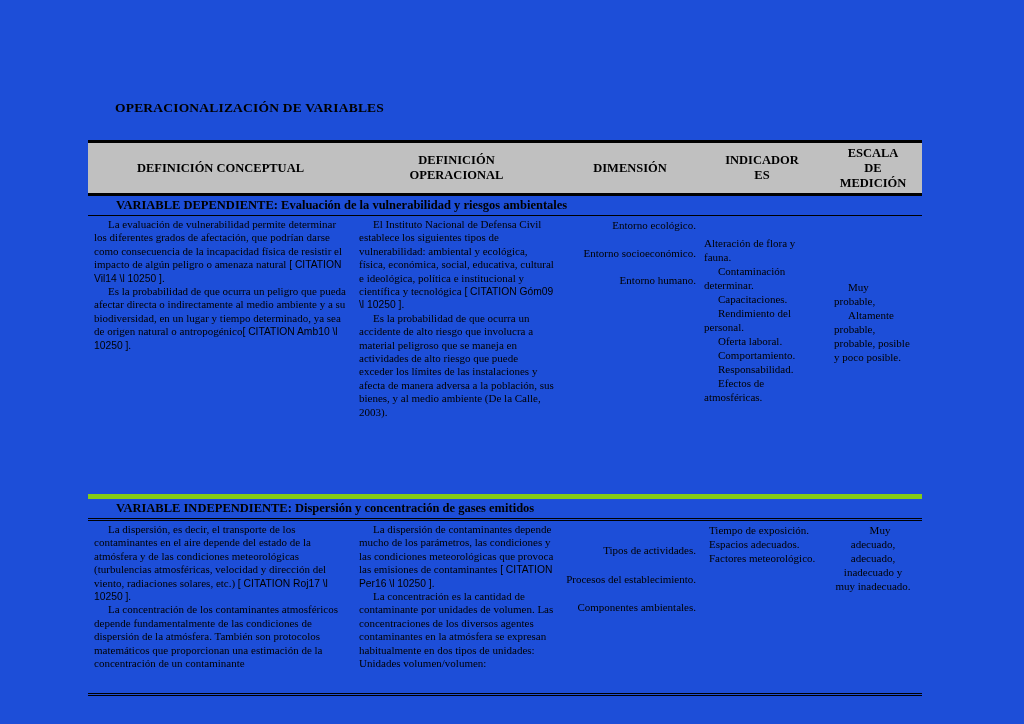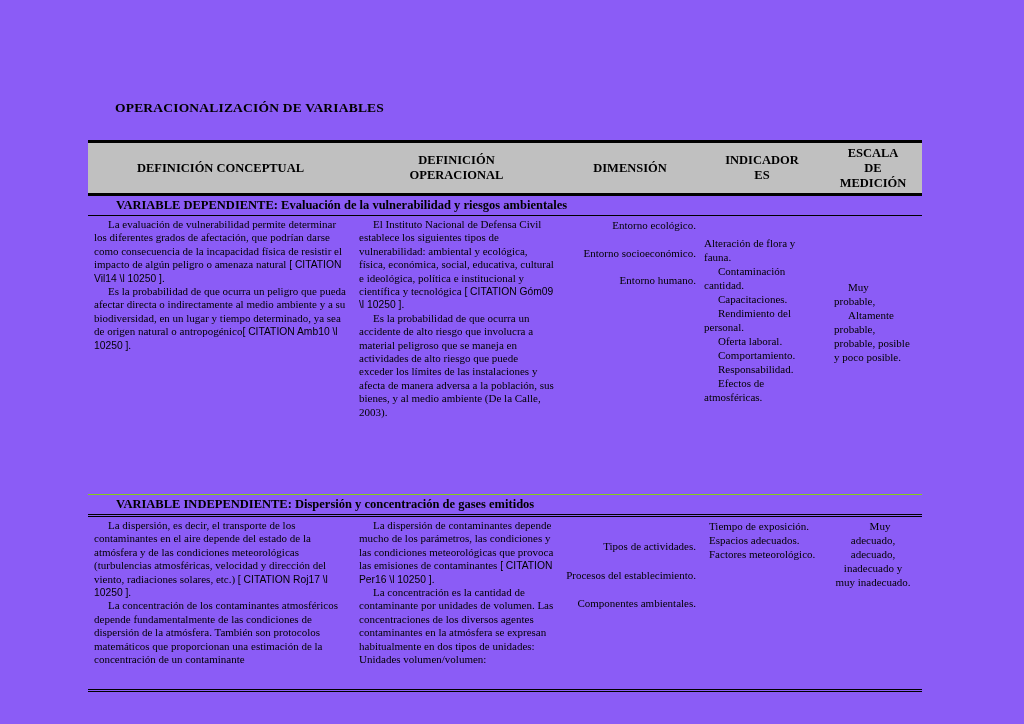--- a/index.html
+++ b/index.html
@@ -1,20 +1,20 @@
 <!DOCTYPE html>
 <html><head>
 <meta charset="utf-8">
 <style>
   html, body { margin: 0; padding: 0; background: #ffffff; }
   .page {
     position: relative;
     width: 1024px;
     height: 724px;
-    background: #8b5cf6;
+    background: #1d4ed8;
     font-family: "Liberation Serif", serif;
     color: #000;
     overflow: hidden;
   }
   .doc-title {
     position: absolute;
     left: 115px;
     top: 100px;
     font-size: 13.5px;
     font-weight: bold;
@@ -44,21 +44,21 @@
   }
   .hline { display: block; }
   .section-row td {
     font-weight: bold;
     font-size: 12.5px;
     padding: 2px 2px 2px 28px;
     height: 15px;
   }
   .section-row.dep td { border-bottom: 1px solid #000; }
   .section-row.ind td { border-bottom: 3px double #000; }
-  .dep-row td { border-bottom: 1px solid #84cc16; height: 214px; }
+  .dep-row td { border-bottom: 5px solid #84cc16; height: 214px; }
   .ind-row td { height: 169px; }
 
   .body-cell { padding: 2px 5px 0 6px; }
   .body-cell .para {
     margin: 0;
     font-size: 11px;
     line-height: 13.4px;
     text-indent: 14px;
     text-align: left;
   }
@@ -136,21 +136,21 @@
           <p class="para"><span>El Instituto Nacional de Defensa Civil establece los siguientes tipos de vulnerabilidad: ambiental y ecológica, física, económica, social, educativa, cultural e ideológica, política e institucional y científica y tecnológica </span><span class="cit">[ CITATION Góm09 \l 10250 ]</span><span>.</span></p>
           <p class="para">Es la probabilidad de que ocurra un accidente de alto riesgo que involucra a material peligroso que se maneja en actividades de alto riesgo que puede exceder los límites de las instalaciones y afecta de manera adversa a la población, sus bienes, y al medio ambiente (De la Calle, 2003).</p>
         </td>
         <td class="dim-cell">
           <p class="dim-p">Entorno ecológico.</p>
           <p class="dim-p gap">Entorno socioeconómico.</p>
           <p class="dim-p gap">Entorno humano.</p>
         </td>
         <td class="ind-cell pt20">
           <p class="ind-p first">Alteración de flora y fauna.</p>
-          <p class="ind-p">Contaminación cantidad.</p>
+          <p class="ind-p">Contaminación determinar.</p>
           <p class="ind-p">Capacitaciones.</p>
           <p class="ind-p">Rendimiento del personal.</p>
           <p class="ind-p">Oferta laboral.</p>
           <p class="ind-p">Comportamiento.</p>
           <p class="ind-p">Responsabilidad.</p>
           <p class="ind-p">Efectos de atmosféricas.</p>
         </td>
         <td class="scale-cell pt64">
           <p class="scale-p">Muy probable,</p>
           <p class="scale-p">Altamente probable, probable, posible y poco posible.</p>

